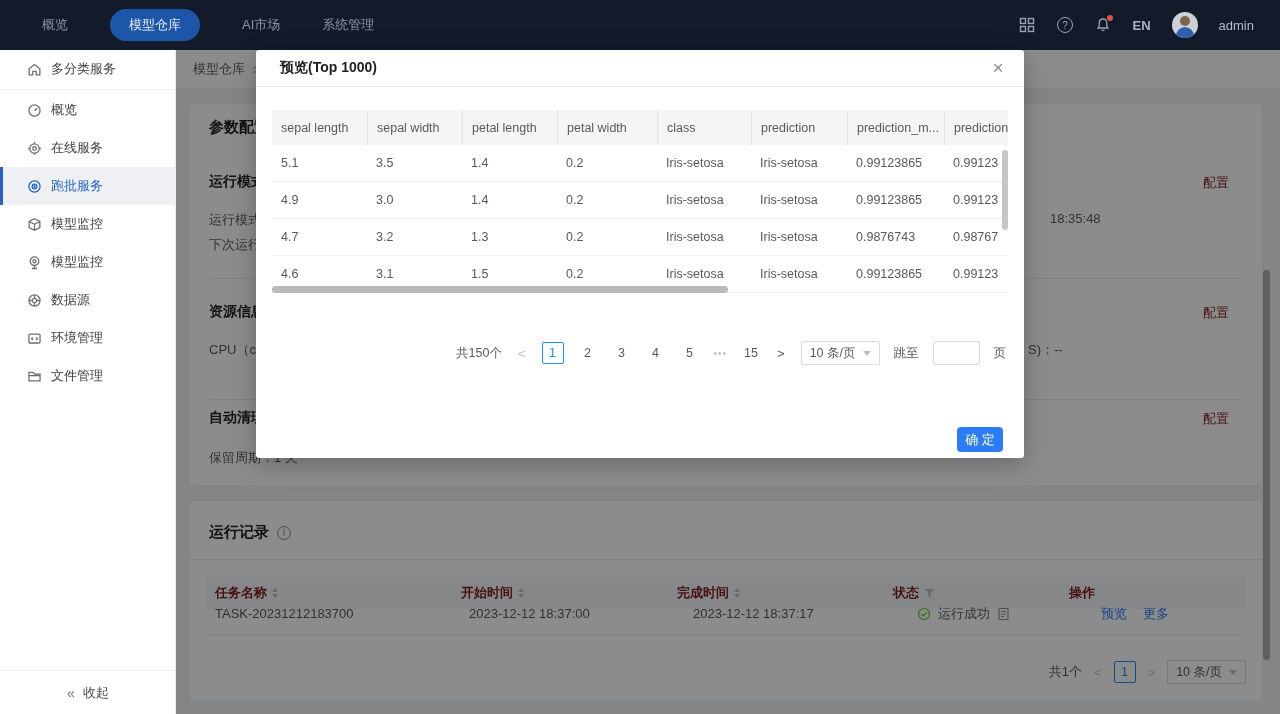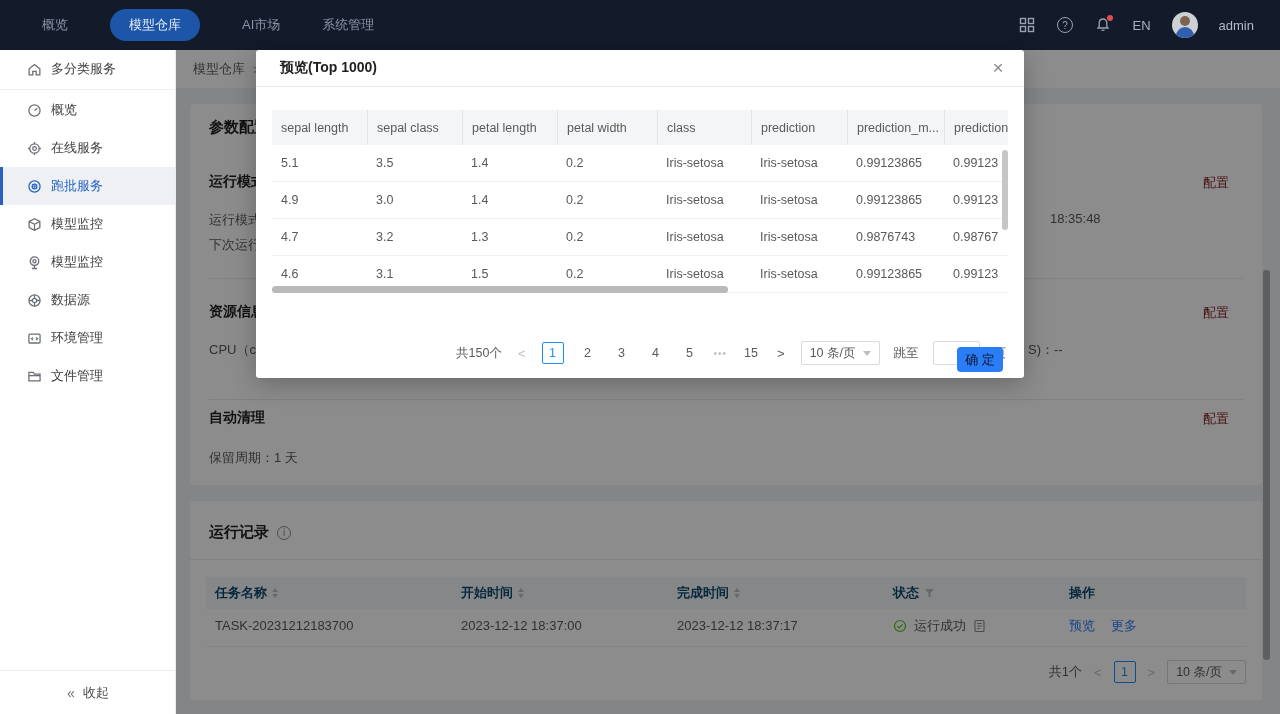--- a/index.html
+++ b/index.html
@@ -10,21 +10,21 @@
   
   .navbar { position:absolute; left:0; top:0; width:1280px; height:50px; background:#131a2a; display:flex; align-items:center; justify-content:space-between; z-index:50; }
   .nav-left { display:flex; align-items:center; margin-left:42px; gap:42px; }
   .nav-item { color:#8b93a6; font-size:13px; cursor:pointer; white-space:nowrap; }
   .nav-item.pill { background:#1d56a8; color:#e8eefc; padding:7px 19px; border-radius:16px; }
   .nav-right { display:flex; align-items:center; gap:21px; margin-right:26px; }
   .nav-ic { width:17px; height:17px; color:#9aa1b1; position:relative; display:inline-flex; align-items:center; justify-content:center; cursor:pointer; }
   .nav-ic svg { display:block; }
   .help-circ { width:16px; height:16px; border:1.3px solid #9aa1b1; border-radius:50%; font-size:10px; display:flex; align-items:center; justify-content:center; color:#9aa1b1; }
   .red-dot { position:absolute; right:-1px; top:-2px; width:6px; height:6px; background:#e34d4d; border-radius:50%; }
-  .nav-lang { color:#aab1c0; font-size:13px; cursor:pointer; }
+  .nav-lang { color:#aab1c0; font-size:13px; cursor:pointer;font-weight:bold; }
   .avatar { width:26px; height:26px; border-radius:50%; background:#cdd1d6; overflow:hidden; position:relative; cursor:pointer; }
   .avatar .head { position:absolute; left:8px; top:4px; width:10px; height:10px; border-radius:50%; background:#7d6450; }
   .avatar .body { position:absolute; left:4px; top:15px; width:18px; height:12px; border-radius:9px 9px 0 0; background:#2f5fae; }
   .nav-user { color:#b3bac8; font-size:13px; cursor:pointer; }
 
   
   .sidebar { position:absolute; left:0; top:50px; width:176px; height:664px; background:#ffffff; z-index:40; border-right:1px solid #ececec; }
   .side-item { position:relative; height:38px; display:flex; align-items:center; padding-left:27px; gap:9px; color:#404040; font-size:13px; cursor:pointer; }
   .side-item .sic { width:15px; height:15px; color:#6b6f76; display:inline-flex; }
   .side-item.active { background:#eef0f3; color:#2464c4; }
@@ -44,22 +44,22 @@
   .c-title { position:absolute; left:19px; font-size:15px; font-weight:bold; color:#1f1f1f; }
   .sec-title { position:absolute; left:19px; font-size:14px; font-weight:bold; color:#1f1f1f; }
   .cfg-link { position:absolute; right:33px; font-size:13px; color:#7f1d1d; cursor:pointer; }
   .frag { position:absolute; font-size:13px; color:#595959; white-space:nowrap; }
   .hdiv { position:absolute; left:19px; right:19px; height:1px; background:#ececec; }
 
   
   .info-ic { display:inline-flex; width:14px; height:14px; border:1px solid #8c8c8c; border-radius:50%; font-size:10px; color:#8c8c8c; align-items:center; justify-content:center; font-weight:normal; vertical-align:1px; margin-left:8px; }
   .c2-div { position:absolute; left:0; right:0; top:58px; height:1px; background:#ececec; }
   .rt-head, .rt-row { position:absolute; left:16px; width:1040px; display:grid; grid-template-columns:246px 216px 216px 176px auto; align-items:center; padding-left:9px; }
-  .rt-head { top:76px; height:32px; background:#f5f6f8; font-size:13px; color:#0c4a6e; font-weight:bold; }
-  .rt-row { top:104px; height:42px; border-bottom:1px solid #f0f0f0; font-size:13px; color:#595959; }
+  .rt-head { top:76px; height:32px; background:#f5f6f8; font-size:13px; color:#7f1d1d; font-weight:bold; }
+  .rt-row { top:92px; height:42px; border-bottom:1px solid #f0f0f0; font-size:13px; color:#595959;gap:8px; }
   .th-cell { display:flex; align-items:center; gap:5px; }
   .sorter { display:inline-flex; flex-direction:column; gap:2px; }
   .sorter i { width:0; height:0; border-left:3.5px solid transparent; border-right:3.5px solid transparent; }
   .sorter .up { border-bottom:4px solid #bfbfbf; }
   .sorter .dn { border-top:4px solid #bfbfbf; }
   .status-cell { display:flex; align-items:center; gap:7px; }
   .act-cell { display:flex; gap:16px; }
   .act-link { color:#2b7cf7; cursor:pointer; }
   .pagin { position:absolute; right:16px; top:159px; display:flex; align-items:center; gap:10px; font-size:13px; color:#595959; }
   .pg-arrow { color:#bfbfbf; font-size:13px; cursor:pointer; padding:0 2px; }
@@ -67,21 +67,21 @@
   .pg-num { min-width:22px; height:22px; border:1px solid #1890ff; border-radius:2px; color:#1890ff; display:flex; align-items:center; justify-content:center; background:#fff; cursor:pointer; font-size:12.5px; }
   .pg-size { height:24px; border:1px solid #d9d9d9; border-radius:2px; background:#fff; display:flex; align-items:center; padding:0 8px; gap:7px; cursor:pointer; font-size:12.5px; color:#595959; }
 
   
   .overlay { position:absolute; left:176px; top:50px; width:1104px; height:664px; background:rgba(0,0,0,0.45); z-index:100; }
 
   
   .page-sb { position:absolute; left:1263px; top:270px; width:7px; height:390px; background:#aeaeae; border-radius:3px; z-index:60; }
 
   
-  .modal { position:absolute; left:256px; top:50px; width:768px; height:328px; background:#ffffff; border-radius:3px; box-shadow:0 6px 24px rgba(0,0,0,0.25); z-index:200; }
+  .modal { position:absolute; left:256px; top:50px; width:768px; height:408px; background:#ffffff; border-radius:3px; box-shadow:0 6px 24px rgba(0,0,0,0.25); z-index:200; }
   .m-head { height:37px; border-bottom:1px solid #e8e8e8; display:flex; align-items:center; padding:0 24px; }
   .m-title { font-size:14px; font-weight:bold; color:#1f1f1f; }
   .m-close { position:absolute; right:14px; top:6px; width:24px; height:24px; font-size:19px; color:#8c8c8c; display:flex; align-items:center; justify-content:center; cursor:pointer; }
   .m-tablewrap { position:absolute; left:16px; top:60px; width:736px; height:218px; overflow:hidden; }
   .m-table { width:792px; }
   .mtr { display:flex; }
   .mtr.h { background:#f4f5f6; height:35px; }
   .mtr.b { height:37px; border-bottom:1px solid #f0f0f0; }
   .mtc { flex:none; display:flex; align-items:center; padding-left:9px; font-size:12.5px; color:#595959; overflow:hidden; white-space:nowrap; }
   .mtr.h .mtc { color:#5a5a5a; border-left:1px solid #e4e4e4; }
@@ -89,21 +89,21 @@
   .w0{width:95px}.w1{width:95px}.w2{width:95px}.w3{width:100px}.w4{width:94px}.w5{width:96px}.w6{width:97px}.w7{width:120px}
   .m-vsb { position:absolute; right:0; top:40px; width:6px; height:80px; background:#c6c6c6; border-radius:3px; }
   .m-hsb { position:absolute; left:16px; top:236px; width:736px; height:7px; }
   .m-hsb .thumb { width:62%; height:7px; background:#b9b9b9; border-radius:4px; }
   .m-pagin { position:absolute; right:18px; top:255px; display:flex; align-items:center; gap:14px; font-size:12.5px; color:#595959;margin-top:36px; }
   .mp-num { min-width:20px; text-align:center; cursor:pointer; }
   .mp-active { min-width:22px; height:22px; border:1px solid #1890ff; border-radius:2px; color:#1890ff; background:#fff; display:flex; align-items:center; justify-content:center; cursor:pointer; }
   .mp-ell { color:#bfbfbf; letter-spacing:1px; font-size:10px; cursor:pointer; }
   .mp-size { height:24px; border:1px solid #d9d9d9; border-radius:2px; background:#fff; display:flex; align-items:center; padding:0 8px; gap:7px; cursor:pointer; }
   .mp-input { width:47px; height:24px; border:1px solid #d9d9d9; border-radius:2px; background:#fff; }
-  .ok-btn { position:absolute; right:21px; bottom:6px; width:46px; height:25px; background:#2b7cf7; color:#0f172a; border:none; border-radius:4px; font-size:13px; cursor:pointer; font-family:inherit;margin-top:19px; }
+  .ok-btn { position:absolute; right:21px; bottom:6px; width:46px; height:25px; background:#2b7cf7; color:#fef9c3; border:none; border-radius:4px; font-size:13px; cursor:pointer; font-family:inherit;margin-top:19px; }
 
   .caret-dn { width:0; height:0; border-left:4px solid transparent; border-right:4px solid transparent; border-top:5px solid #bfbfbf; }
   .chk-ic { width:14px; height:14px; color:#52c41a; display:inline-flex; }
   .doc-ic { width:13px; height:14px; color:#8c8c8c; display:inline-flex; cursor:pointer; }
   .funnel-ic { width:11px; height:11px; color:#bfbfbf; display:inline-flex; cursor:pointer; }
 </style>
 </head>
 <body>
 
 <div class="app">
@@ -349,21 +349,21 @@
   <div class="modal">
     <div class="m-head">
       <span class="m-title">预览(Top 1000)</span>
     </div>
     <span class="m-close">×</span>
 
     <div class="m-tablewrap">
       <div class="m-table">
         <div class="mtr h">
           <span class="mtc w0">sepal length</span>
-          <span class="mtc w1">sepal class</span>
+          <span class="mtc w1">sepal width</span>
           <span class="mtc w2">petal length</span>
           <span class="mtc w3">petal width</span>
           <span class="mtc w4">class</span>
           <span class="mtc w5">prediction</span>
           <span class="mtc w6">prediction_m...</span>
           <span class="mtc w7">prediction</span>
         </div>
         <div class="mtr b">
           <span class="mtc w0">5.1</span>
           <span class="mtc w1">3.5</span>

